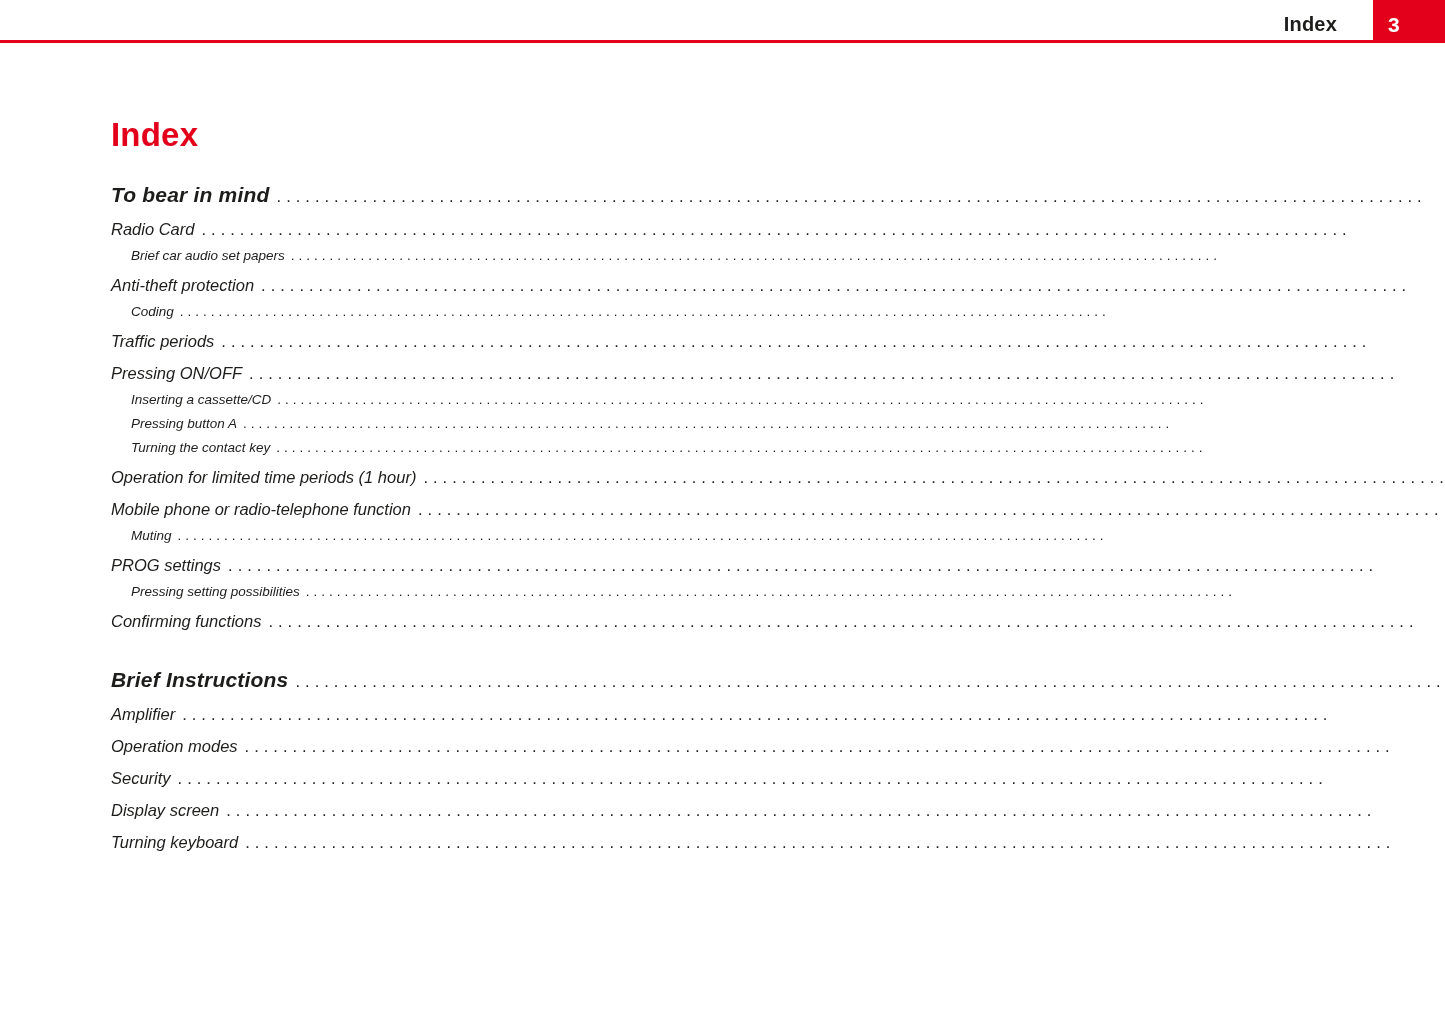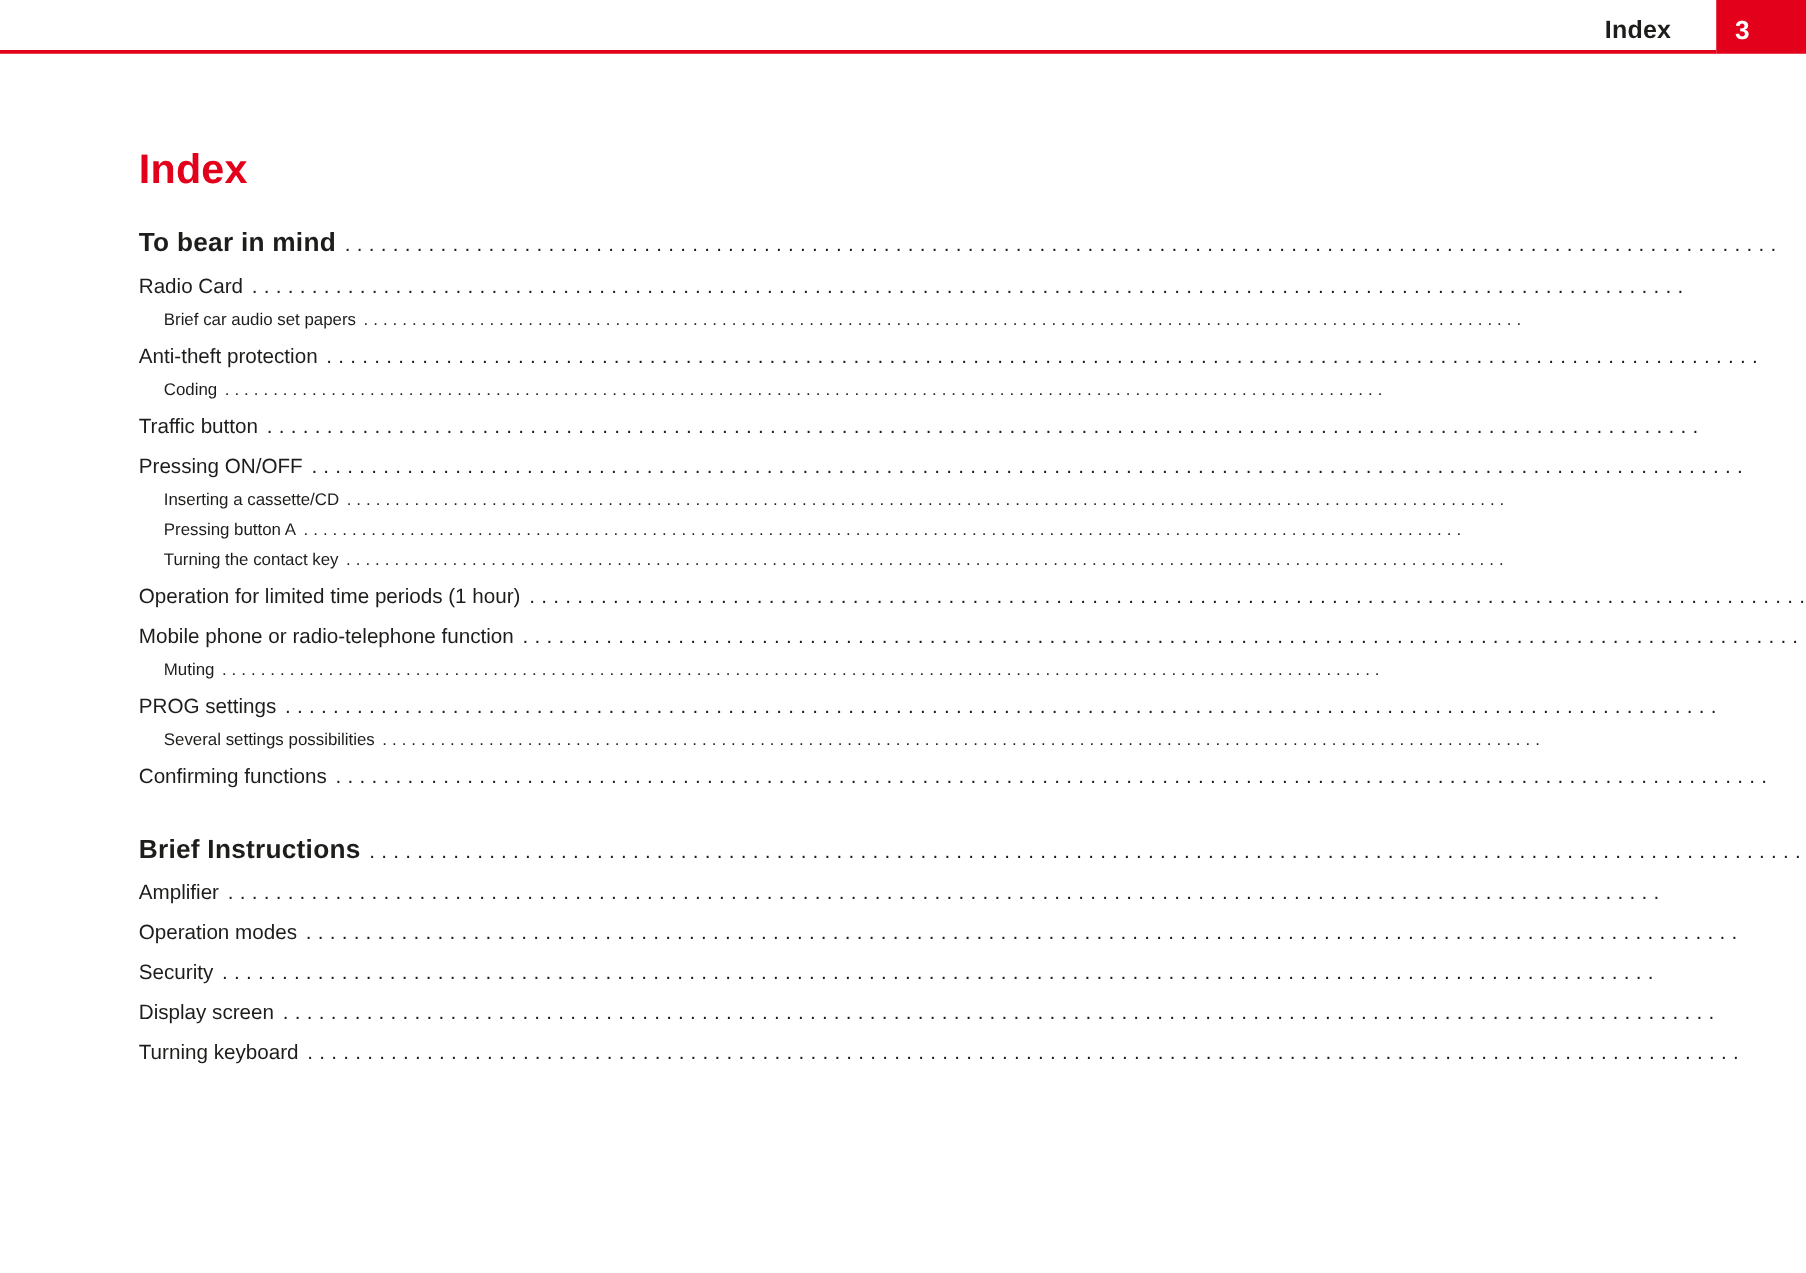--- a/index.html
+++ b/index.html
@@ -75,21 +75,21 @@
     right: 112px;
     display: grid;
     grid-template-columns: repeat(3, 1fr);
     column-gap: 30px;
   }
   .section:not(:first-child) { margin-top: 37px; }
   .row {
     display: flex;
     align-items: baseline;
   }
-  .row .lbl { white-space: nowrap; }
+  .row .lbl { white-space: nowrap; font-style: italic; }
   .row .dots {
     flex: 1 1 auto;
     min-width: 0;
     overflow: hidden;
     white-space: nowrap;
     margin: 0 5px 0 7px;
     letter-spacing: 5px;
     color: #1d1d1b;
   }
   .row.h { margin-bottom: 9px; }
@@ -134,21 +134,21 @@
           </div>
           <div class="row main">
             <span class="lbl">Anti-theft protection</span>
             <span class="dots">........................................................................................................................</span>
           </div>
           <div class="row sub">
             <span class="lbl">Coding</span>
             <span class="dots">........................................................................................................................</span>
           </div>
           <div class="row main">
-            <span class="lbl">Traffic button</span>
+            <span class="lbl">Traffic periods</span>
             <span class="dots">........................................................................................................................</span>
           </div>
           <div class="row main">
             <span class="lbl">Pressing ON/OFF</span>
             <span class="dots">........................................................................................................................</span>
           </div>
           <div class="row sub">
             <span class="lbl">Inserting a cassette/CD</span>
             <span class="dots">........................................................................................................................</span>
           </div>
@@ -170,21 +170,21 @@
           </div>
           <div class="row sub">
             <span class="lbl">Muting</span>
             <span class="dots">........................................................................................................................</span>
           </div>
           <div class="row main">
             <span class="lbl">PROG settings</span>
             <span class="dots">........................................................................................................................</span>
           </div>
           <div class="row sub">
-            <span class="lbl">Several settings possibilities</span>
+            <span class="lbl">Pressing setting possibilities</span>
             <span class="dots">........................................................................................................................</span>
           </div>
           <div class="row main">
             <span class="lbl">Confirming functions</span>
             <span class="dots">........................................................................................................................</span>
           </div>
         </section>
         <section class="section">
           <div class="row h">
             <span class="lbl">Brief Instructions</span>

